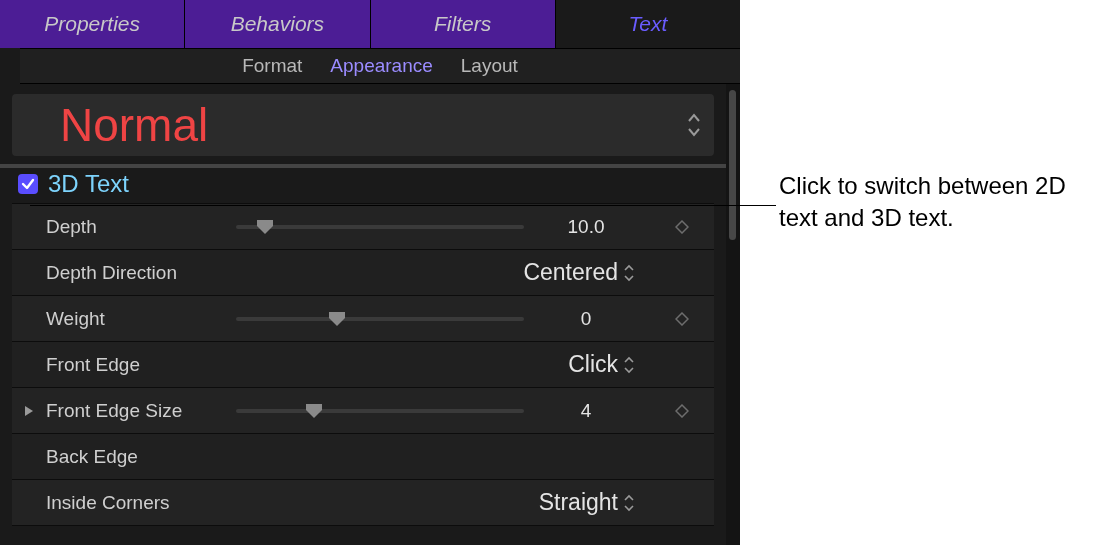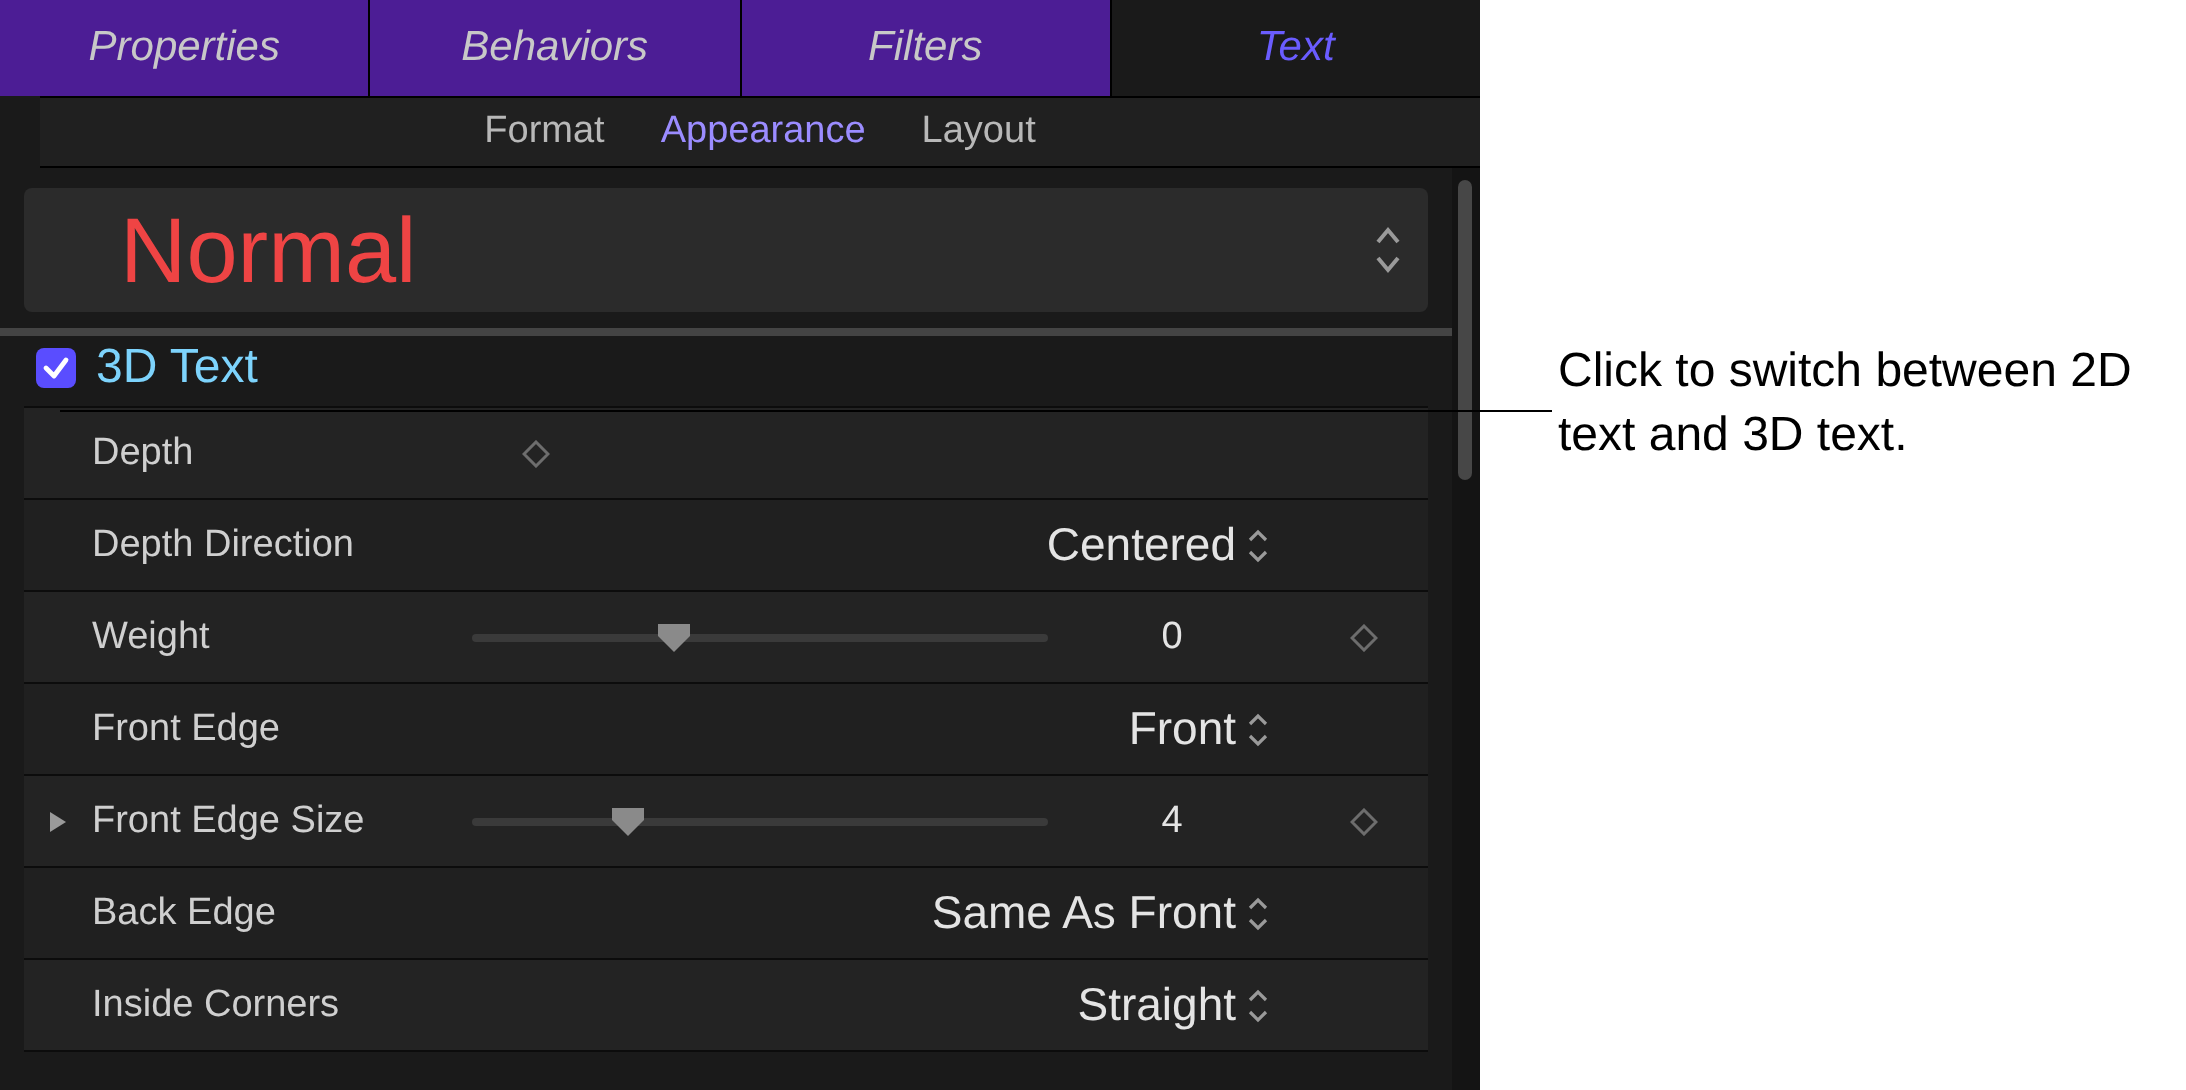--- a/index.html
+++ b/index.html
@@ -300,20 +300,31 @@
           </svg>
         </span>
         <span class="section-title">3D Text</span>
       </div>
 
       <div class="param-rows">
 
         <div class="row">
           <span class="row-disclosure spacer">▶</span>
           <span class="row-label">Depth</span>
+          <div class="row-control">
+            <div class="slider">
+              <div class="slider-track"></div>
+              <div class="slider-thumb" style="left:10%">
+                <svg width="18" height="14" viewBox="0 0 18 14">
+                  <path d="M1 0 H17 V6 L9 14 L1 6 Z" fill="#8a8a8a"></path>
+                </svg>
+              </div>
+            </div>
+            <span class="value-readout">10.0</span>
+          </div>
           <span class="row-keyframe">
             <svg width="14" height="14" viewBox="0 0 14 14">
               <path d="M7 1 L13 7 L7 13 L1 7 Z" fill="none" stroke="#6d6d6d" stroke-width="1.5"></path>
             </svg>
           </span>
         </div>
 
         <div class="row">
           <span class="row-disclosure spacer">▶</span>
           <span class="row-label">Depth Direction</span>
@@ -350,21 +361,21 @@
               <path d="M7 1 L13 7 L7 13 L1 7 Z" fill="none" stroke="#6d6d6d" stroke-width="1.5"></path>
             </svg>
           </span>
         </div>
 
         <div class="row">
           <span class="row-disclosure spacer">▶</span>
           <span class="row-label">Front Edge</span>
           <div class="row-control">
             <span class="popup-value">
-              <span>Front</span>
+              <span>Click</span>
               <span class="stepper">
                 <svg width="10" height="18" viewBox="0 0 10 18">
                   <path d="M1 6 L5 2 L9 6" fill="none" stroke="#9a9a9a" stroke-width="1.6"></path>
                   <path d="M1 12 L5 16 L9 12" fill="none" stroke="#9a9a9a" stroke-width="1.6"></path>
                 </svg>
               </span>
             </span>
           </div>
           <span class="row-keyframe"></span>
         </div>
@@ -390,31 +401,20 @@
           <span class="row-keyframe">
             <svg width="14" height="14" viewBox="0 0 14 14">
               <path d="M7 1 L13 7 L7 13 L1 7 Z" fill="none" stroke="#6d6d6d" stroke-width="1.5"></path>
             </svg>
           </span>
         </div>
 
         <div class="row">
           <span class="row-disclosure spacer">▶</span>
           <span class="row-label">Back Edge</span>
-          <div class="row-control">
-            <span class="popup-value">
-              <span>Same As Front</span>
-              <span class="stepper">
-                <svg width="10" height="18" viewBox="0 0 10 18">
-                  <path d="M1 6 L5 2 L9 6" fill="none" stroke="#9a9a9a" stroke-width="1.6"></path>
-                  <path d="M1 12 L5 16 L9 12" fill="none" stroke="#9a9a9a" stroke-width="1.6"></path>
-                </svg>
-              </span>
-            </span>
-          </div>
           <span class="row-keyframe"></span>
         </div>
 
         <div class="row">
           <span class="row-disclosure spacer">▶</span>
           <span class="row-label">Inside Corners</span>
           <div class="row-control">
             <span class="popup-value">
               <span>Straight</span>
               <span class="stepper">

